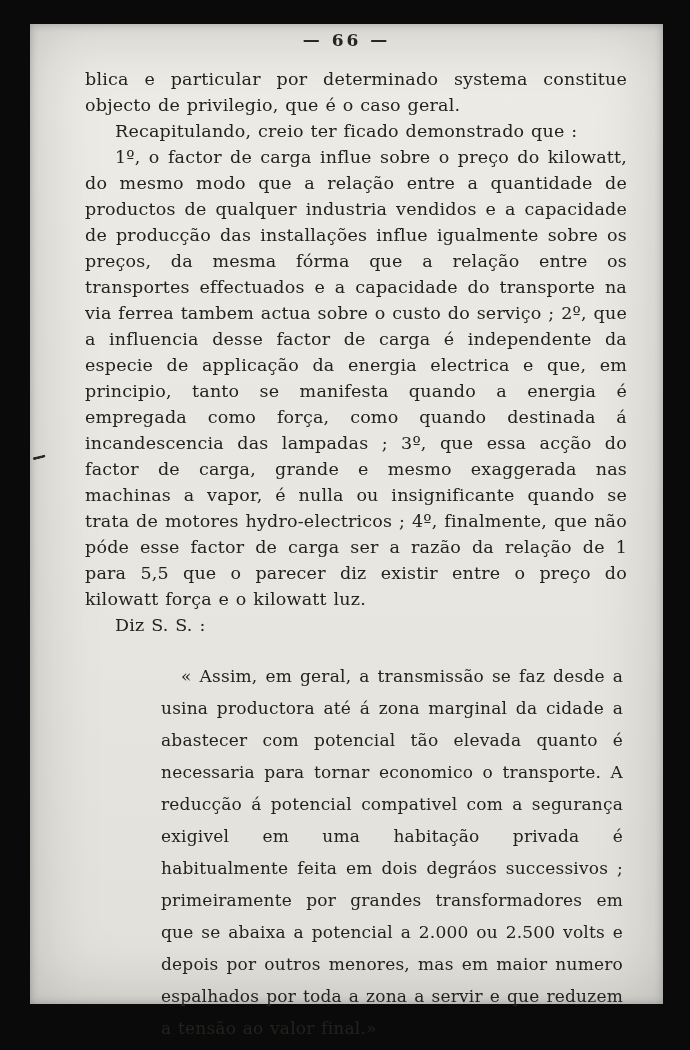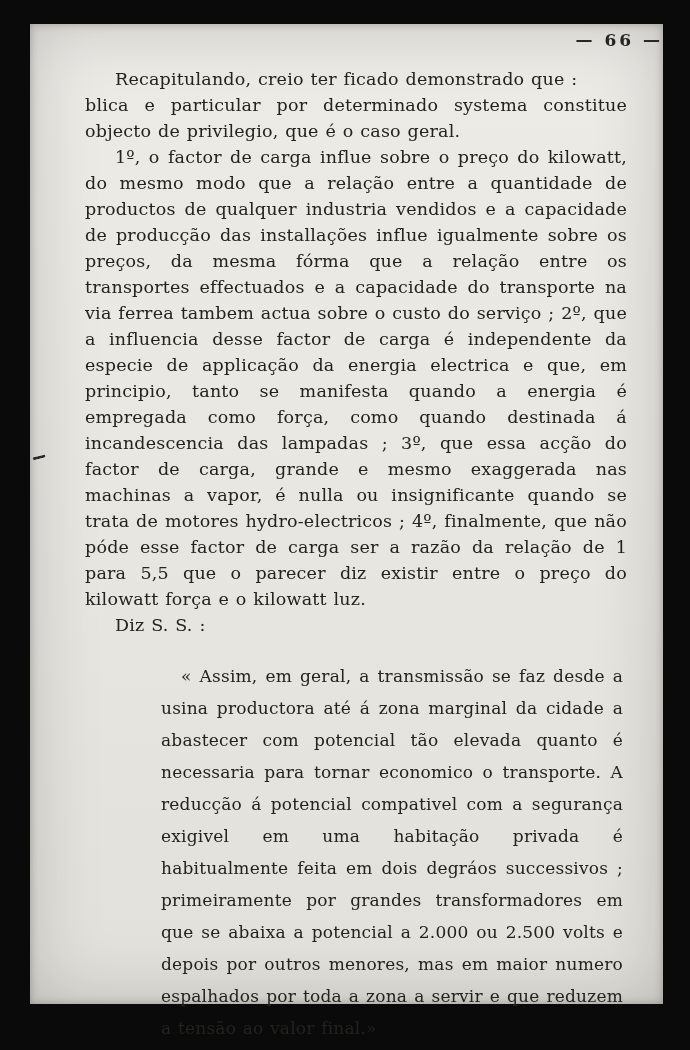--- a/index.html
+++ b/index.html
@@ -25,21 +25,21 @@
       box-shadow:
         inset 0 0 70px rgba(0,0,0,0.18),
         inset 0 0 8px rgba(0,0,0,0.25);
       color: #1e1d1b;
     }
     .page-number {
       position: absolute;
       top: 6px;
       left: 0;
       width: 100%;
-      text-align: right;
+      text-align: center;
       font-size: 17px;
       font-weight: bold;
       letter-spacing: 3px;
       color: #262522;
     }
     .text-block {
       position: absolute;
       left: 55px;
       top: 42px;
       width: 542px;
@@ -78,22 +78,22 @@
     }
   </style>
 </head>
 <body>
 
 <div class="paper">
 
   <div class="page-number">— 66 —</div>
 
   <div class="text-block">
+    <p class="para">blica e particular por determinado systema constitue objecto de privilegio, que é o caso geral.</p>
     <p class="para indent">Recapitulando, creio ter ficado demonstrado que :</p>
-    <p class="para">blica e particular por determinado systema constitue objecto de privilegio, que é o caso geral.</p>
     <p class="para indent">1º, o factor de carga influe sobre o preço do kilowatt, do mesmo modo que a relação entre a quantidade de productos de qualquer industria vendidos e a capacidade de producção das installações influe igualmente sobre os preços, da mesma fórma que a relação entre os transportes effectuados e a capacidade do transporte na via ferrea tambem actua sobre o custo do serviço ; 2º, que a influencia desse factor de carga é independente da especie de applicação da energia electrica e que, em principio, tanto se manifesta quando a energia é empregada como força, como quando destinada á incandescencia das lampadas ; 3º, que essa acção do factor de carga, grande e mesmo exaggerada nas machinas a vapor, é nulla ou insignificante quando se trata de motores hydro-electricos ; 4º, finalmente, que não póde esse factor de carga ser a razão da relação de 1 para 5,5 que o parecer diz existir entre o preço do kilowatt força e o kilowatt luz.</p>
     <p class="para indent">Diz S. S. :</p>
 
     <div class="quote-block">« Assim, em geral, a transmissão se faz desde a usina productora até á zona marginal da cidade a abastecer com potencial tão elevada quanto é necessaria para tornar economico o transporte. A reducção á potencial compativel com a segurança exigivel em uma habitação privada é habitualmente feita em dois degráos successivos ; primeiramente por grandes transformadores em que se abaixa a potencial a 2.000 ou 2.500 volts e depois por outros menores, mas em maior numero espalhados por toda a zona a servir e que reduzem a tensão ao valor final.»</div>
   </div>
 
 </div>
 
 <div class="margin-mark"></div>
 

